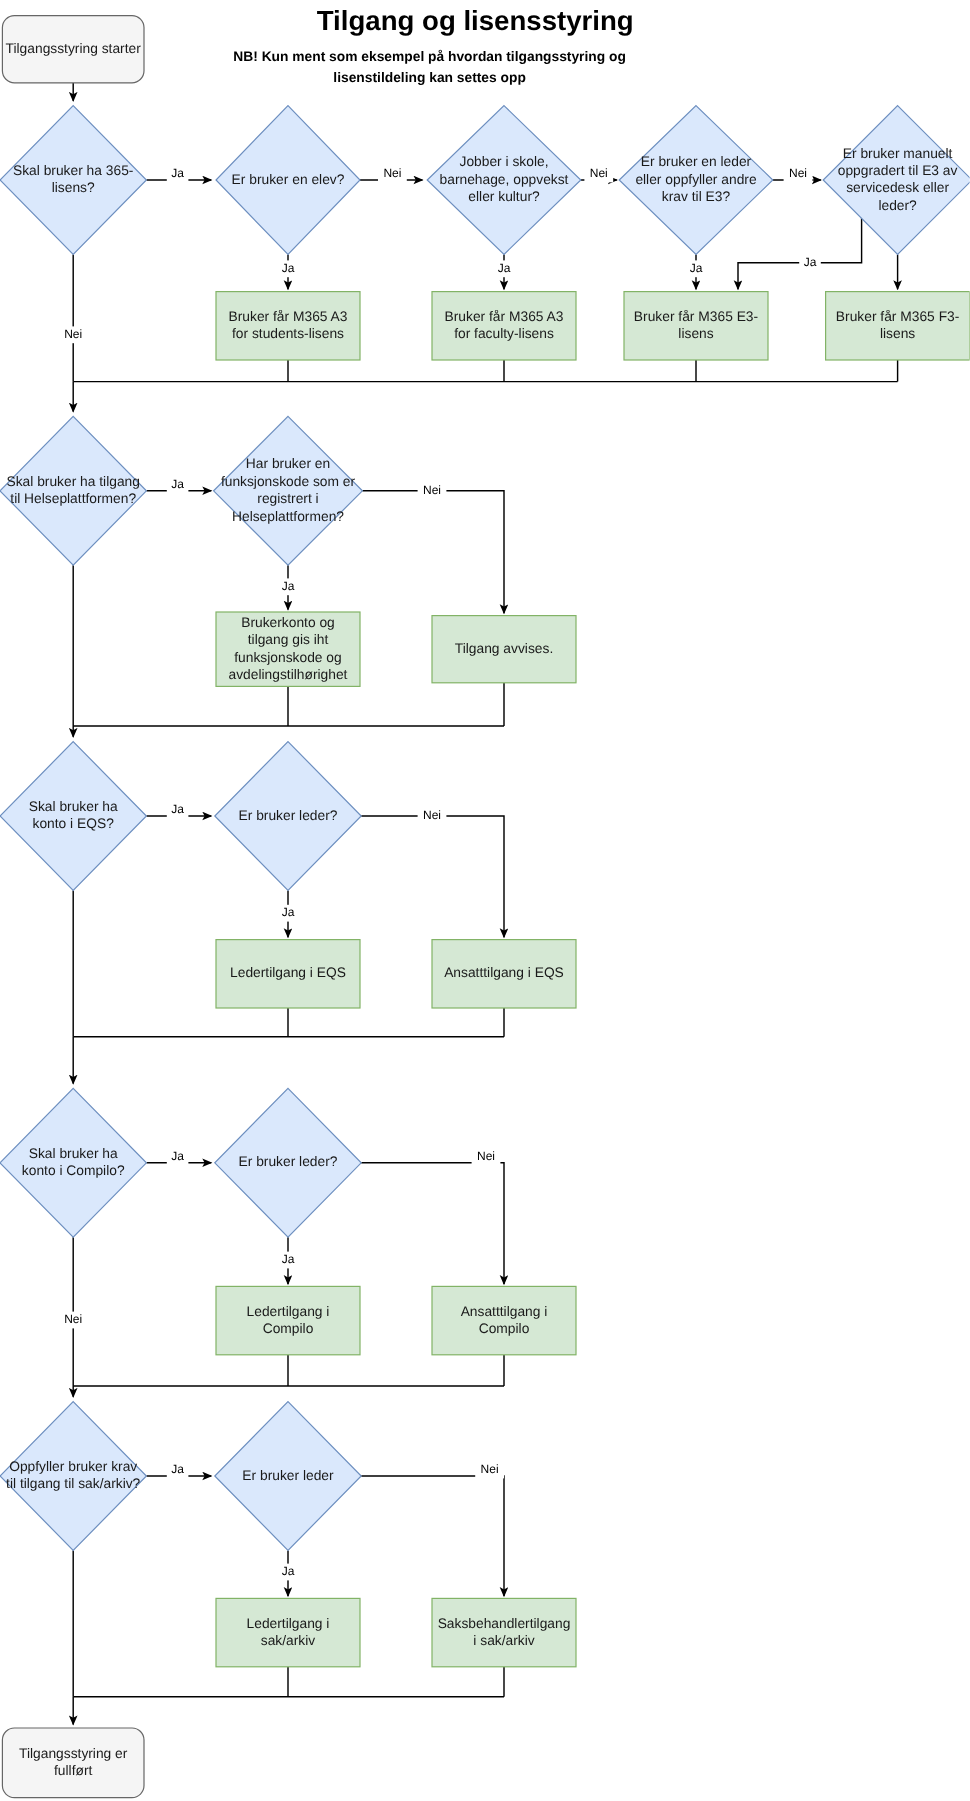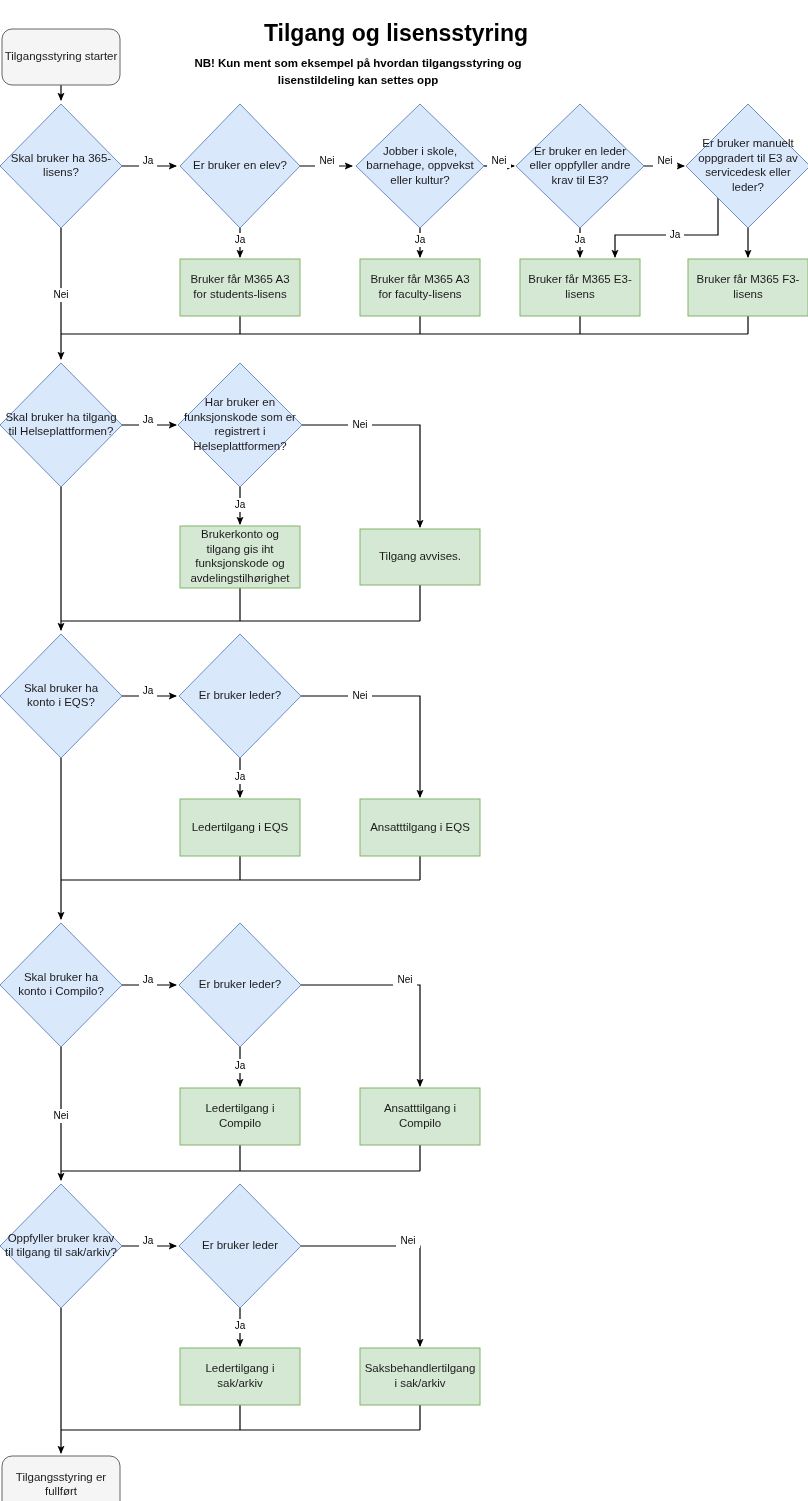--- a/index.html
+++ b/index.html
@@ -1,20 +1,20 @@
 <!DOCTYPE html>
 <html><head>
 <meta charset="utf-8">
 <style>
   html,body{margin:0;padding:0;background:#ffffff;}
   body{
     width:808px;height:1501px;position:relative;overflow:hidden;
     font-family:"Liberation Sans","DejaVu Sans",sans-serif;
   }
-  #flow-root{position:absolute;left:0;top:16px;width:808px;height:1236px;}
+  #flow-root{position:absolute;left:0;top:0;width:808px;height:1236px;}
   svg.flow-canvas{display:block;width:808px;height:1501px;}
 
   .node-shape{stroke-width:1;}
   .node-text{
     font-family:"Liberation Sans","DejaVu Sans",sans-serif;
     font-size:11.5px;fill:#1a1a1a;text-anchor:middle;
     dominant-baseline:middle;
   }
   .edge-line{stroke:#000000;stroke-width:1.2;fill:none;}
   .edge-label{

